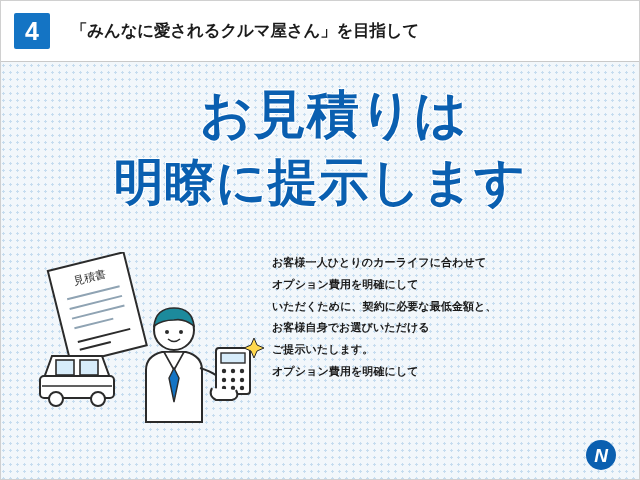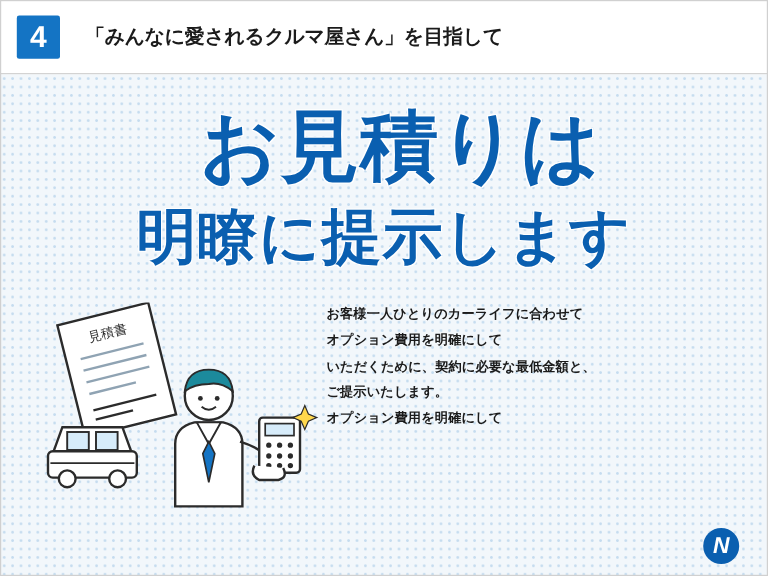--- a/index.html
+++ b/index.html
@@ -90,21 +90,21 @@
     line-height: 1.16;
     letter-spacing: 1px;
     text-shadow:
       1px 1px 0 #ffffff,
       -1px 1px 0 #ffffff,
       1px -1px 0 #ffffff,
       -1px -1px 0 #ffffff;
   }
   #headline .line1 {
     display: block;
-    font-size: 65px;
+    font-size: 52px;
     padding-left: 28px;
   }
   #headline .line2 {
     display: block;
     font-size: 50px;
     margin-top: 9px;
   }
 
   
   #body-text {
@@ -196,20 +196,21 @@
 
     <div id="headline">
       <span class="line1">お見積りは</span>
       <span class="line2">明瞭に提示します</span>
     </div>
 
     <div id="body-text">
       <div>お客様一人ひとりのカーライフに合わせて</div>
       <div>オプション費用を明確にして</div>
       <div>いただくために、契約に必要な最低金額と、</div>
+      <div>お客様自身でお選びいただける</div>
       <div>ご提示いたします。</div>
       <div>オプション費用を明確にして</div>
     </div>
 
     <div id="illustration">
       <svg width="240" height="175" viewBox="0 0 240 175" xmlns="http://www.w3.org/2000/svg">
 
         <g>
           <g transform="rotate(-14 68 55)">
             <rect x="28" y="8" width="78" height="96" fill="#ffffff" stroke="#2b2b2b" stroke-width="2"></rect>

